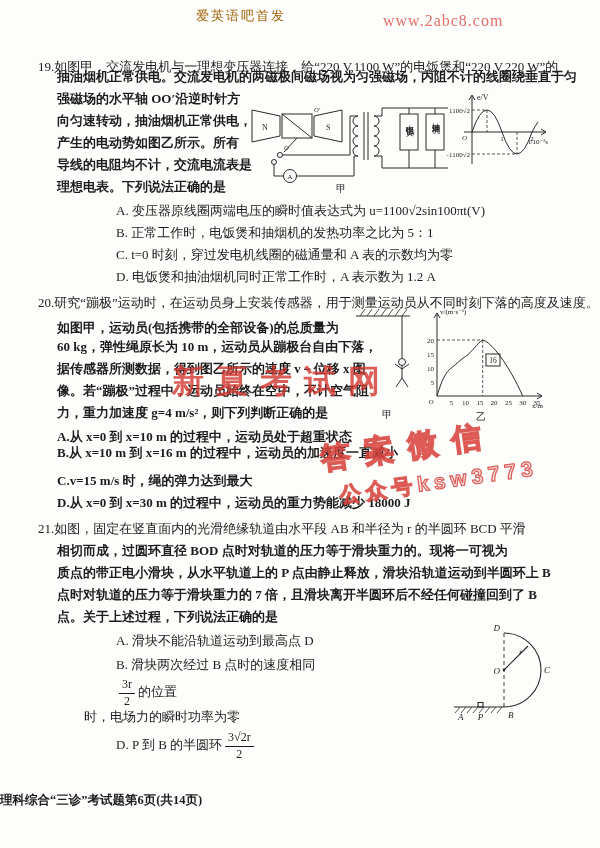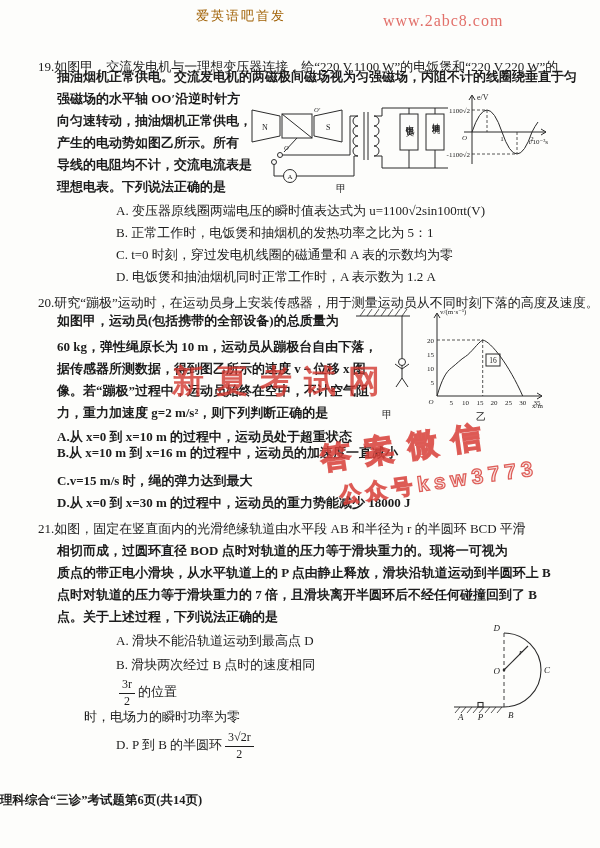--- a/index.html
+++ b/index.html
@@ -112,25 +112,25 @@
       <text x="298" y="56" text-anchor="end" font-size="7">t/10⁻²s</text>
       <text x="86" y="104" font-size="10">甲</text>
       <text x="248" y="104" font-size="10"></text>
     </g>
   </svg>
   <div class="vlabel" style="left:155px; top:30px;">电饭煲</div>
   <div class="vlabel" style="left:181px; top:28px; font-size:8px;">抽油烟机</div>
 </div>
 
 <div class="ln x38" style="top:292px">20.研究“蹦极”运动时，在运动员身上安装传感器，用于测量运动员从不同时刻下落的高度及速度。</div>
-<div class="ln x57" style="top:310px">如图甲，运动员(包括携带的全部设备)的总质量为</div>
+<div class="ln x57" style="top:317px">如图甲，运动员(包括携带的全部设备)的总质量为</div>
 <div class="ln x57" style="top:336px">60 kg，弹性绳原长为 10 m，运动员从蹦极台自由下落，</div>
 <div class="ln x57" style="top:358px">据传感器所测数据，得到图乙所示的速度 v－位移 x 图</div>
 <div class="ln x57" style="top:380px">像。若“蹦极”过程中，运动员始终在空中，不计空气阻</div>
-<div class="ln x57" style="top:402px">力，重力加速度 g=2 m/s²，则下列判断正确的是</div>
+<div class="ln x57" style="top:402px">力，重力加速度 g=4 m/s²，则下列判断正确的是</div>
 <div class="ln x57" style="top:426px">A.从 x=0 到 x=10 m 的过程中，运动员处于超重状态</div>
 <div class="ln x57" style="top:442px">B.从 x=10 m 到 x=16 m 的过程中，运动员的加速度一直减小</div>
 <div class="ln x57" style="top:470px">C.v=15 m/s 时，绳的弹力达到最大</div>
 <div class="ln x57" style="top:492px">D.从 x=0 到 x=30 m 的过程中，运动员的重力势能减少 18000 J</div>
 
 <div class="fig" style="left:352px; top:306px; width:192px; height:116px;">
   <svg width="192" height="116" viewBox="0 0 192 116">
     <g fill="none" stroke="#2b2b2b" stroke-width="1">
       <line x1="4" y1="10" x2="58" y2="10"></line>
       <path d="M8,10 L13,3 M15,10 L20,3 M22,10 L27,3 M29,10 L34,3 M36,10 L41,3 M43,10 L48,3 M50,10 L55,3" stroke-width="0.8"></path>

